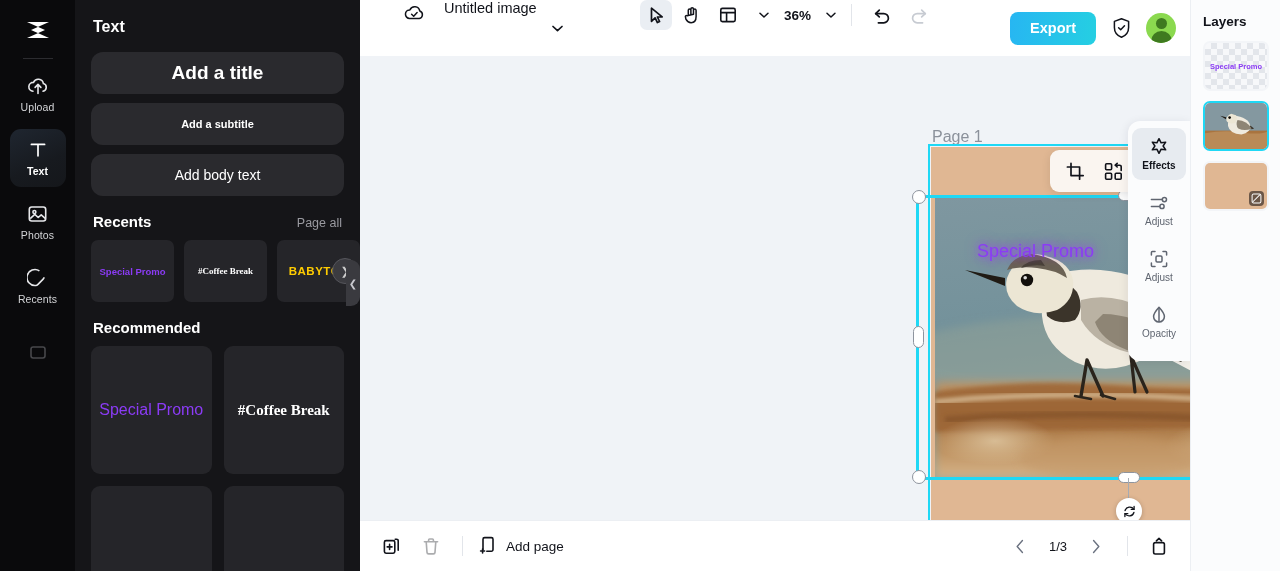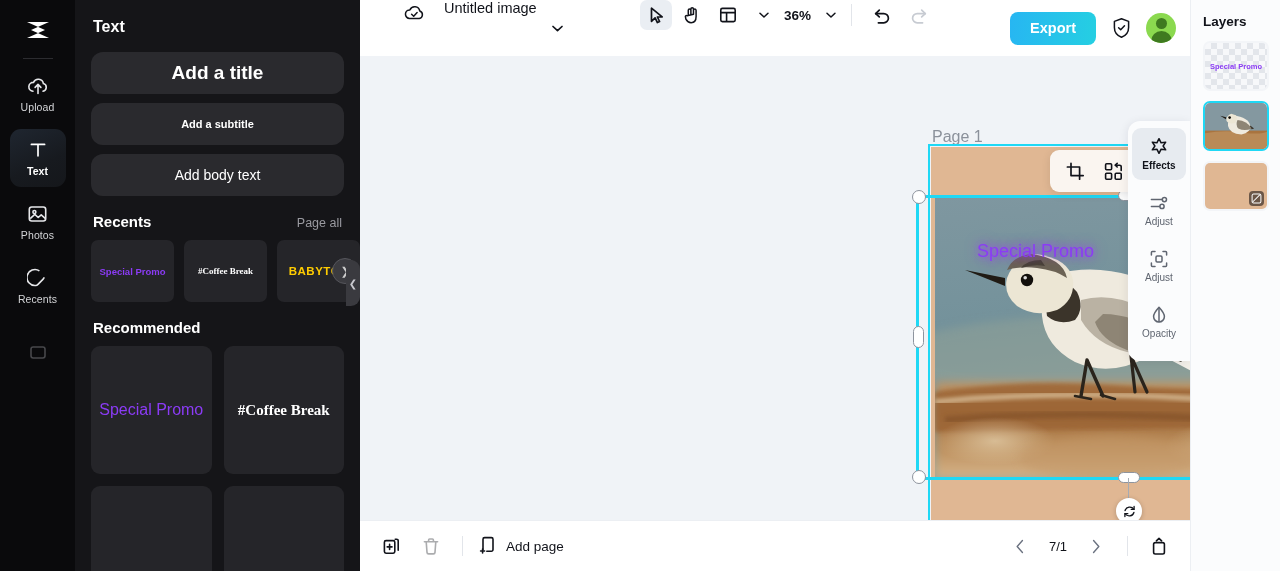--- a/index.html
+++ b/index.html
@@ -564,21 +564,21 @@
         </span>
         <span class="apl">Add page</span>
       </span>
 
       <div class="bottom-right">
         <span class="bbtn">
           <svg width="10" height="15" viewBox="0 0 10 16" fill="none" stroke="#6b7280" stroke-width="1.5" stroke-linecap="round" stroke-linejoin="round">
               <path d="M7.6 1.6L2 8l5.6 6.4"></path>
             </svg>
         </span>
-        <span class="pagenum">7/1</span>
+        <span class="pagenum">1/3</span>
         <span class="bbtn">
           <svg width="10" height="15" viewBox="0 0 10 16" fill="none" stroke="#6b7280" stroke-width="1.5" stroke-linecap="round" stroke-linejoin="round">
               <path d="M2.4 1.6L8 8l-5.6 6.4"></path>
             </svg>
         </span>
         <span class="bsep"></span>
         <span class="bbtn">
           <svg width="18" height="19" viewBox="0 0 18 19" fill="none" stroke="#11131a" stroke-width="1.6" stroke-linecap="round" stroke-linejoin="round">
             <path d="M6.4 3.8L9 1.4l2.6 2.4"></path>
             <rect x="3.6" y="5.6" width="10.8" height="11.4" rx="1.7"></rect>

